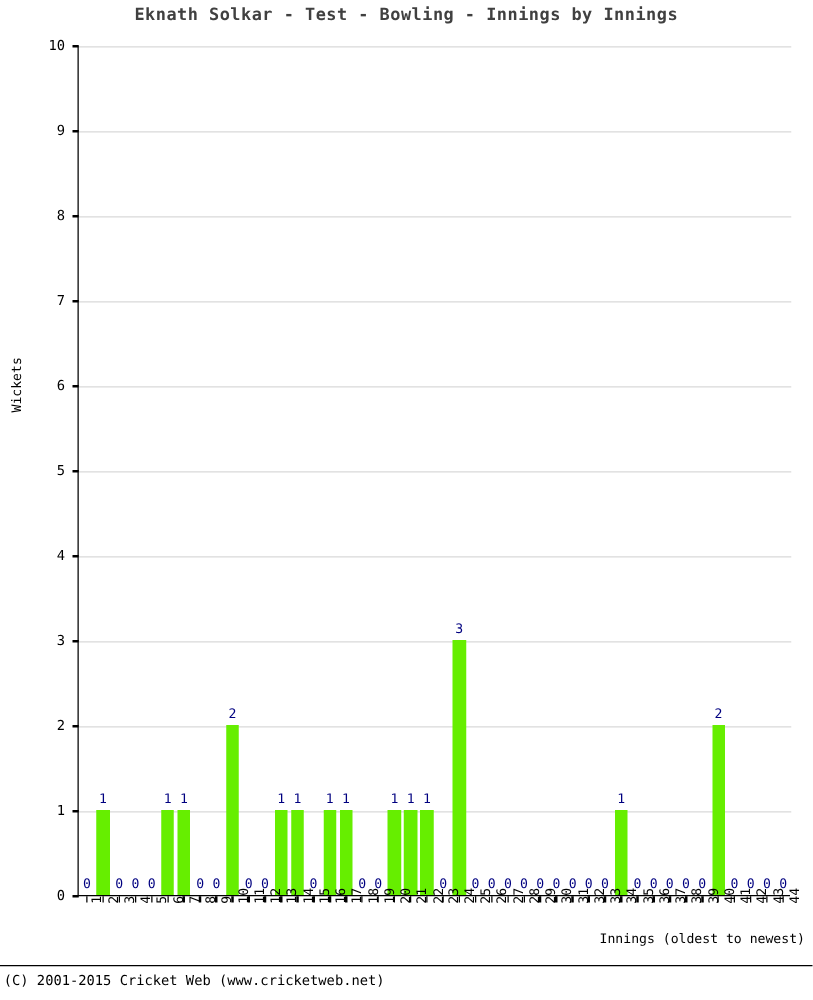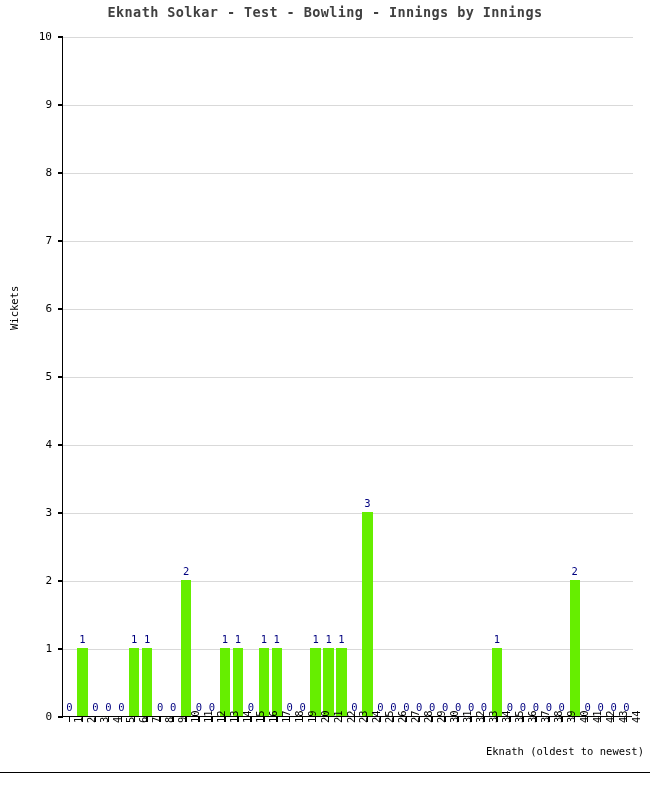--- a/index.html
+++ b/index.html
@@ -229,23 +229,24 @@
       <div class="bar-value zero" style="left: 518.182px; width: 12.9545px; top: 664px;">0</div>
       <div class="xtick-mark" style="left: 523.909px;"></div>
       <div class="bar-value zero" style="left: 531.136px; width: 12.9545px; top: 664px;">0</div>
       <div class="xtick-mark" style="left: 536.864px;"></div>
       <div class="bar-value zero" style="left: 544.091px; width: 12.9545px; top: 664px;">0</div>
       <div class="xtick-mark" style="left: 549.818px;"></div>
       <div class="bar-value zero" style="left: 557.045px; width: 12.9545px; top: 664px;">0</div>
       <div class="xtick-mark" style="left: 562.773px;"></div>
     </div>
 
-  <div id="xaxis-title">Eknath (oldest to newest)</div>
+  <div id="xaxis-title">Innings (oldest to newest)</div>
 
   <div id="footer-sep"></div>
+  <div id="footer-text">(C) 2001-2015 Cricket Web (www.cricketweb.net)</div>
 <div class="ytick-label" style="left: 0px; width: 52px; top: 710px; right: auto;">0</div>
     <div class="ytick-label" style="left: 0px; width: 52px; top: 642px; right: auto;">1</div>
     <div class="ytick-label" style="left: 0px; width: 52px; top: 574px; right: auto;">2</div>
     <div class="ytick-label" style="left: 0px; width: 52px; top: 506px; right: auto;">3</div>
     <div class="ytick-label" style="left: 0px; width: 52px; top: 438px; right: auto;">4</div>
     <div class="ytick-label" style="left: 0px; width: 52px; top: 370px; right: auto;">5</div>
     <div class="ytick-label" style="left: 0px; width: 52px; top: 302px; right: auto;">6</div>
     <div class="ytick-label" style="left: 0px; width: 52px; top: 234px; right: auto;">7</div>
     <div class="ytick-label" style="left: 0px; width: 52px; top: 166px; right: auto;">8</div>
     <div class="ytick-label" style="left: 0px; width: 52px; top: 98px; right: auto;">9</div>

